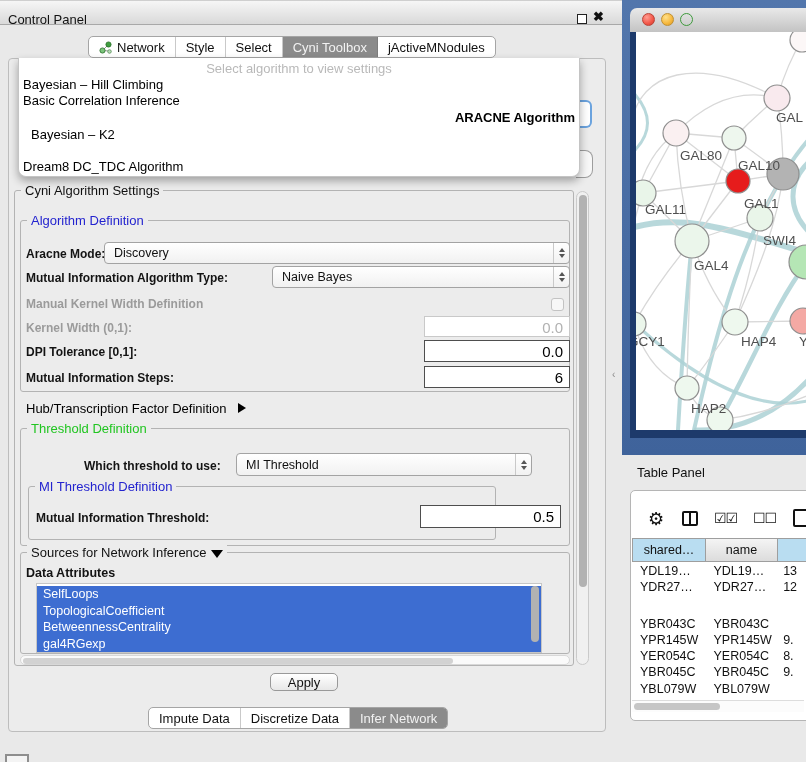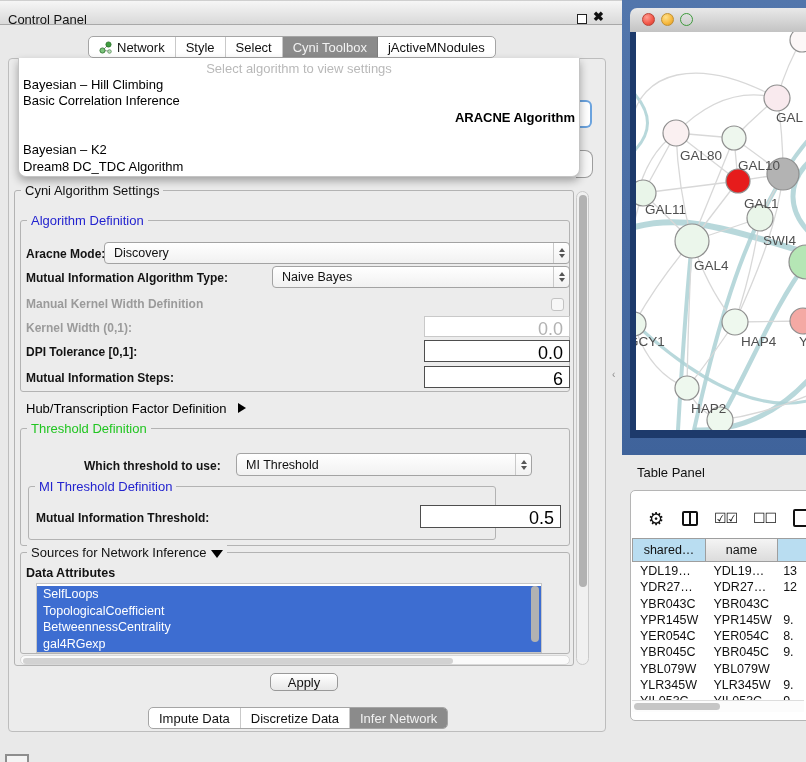--- a/index.html
+++ b/index.html
@@ -40,21 +40,21 @@
   .legend.green{color:#21c521;}
   .flabel{font-size:12px;font-weight:700;color:#131313;white-space:nowrap;}
   .flabel.dis{color:#9b9b9b;}
   .combo{background:linear-gradient(#ffffff,#f1f1f1);border:1px solid #a3a3a3;border-radius:4px;
     box-sizing:border-box;display:flex;align-items:center;font-size:12.5px;color:#111;}
   .combo .val{padding-left:9px;flex:1;}
   .stepper{width:15px;height:100%;border-left:1px solid #c9c9c9;display:flex;flex-direction:column;
     align-items:center;justify-content:center;gap:2px;}
   .tri-up{width:0;height:0;border-left:3.5px solid transparent;border-right:3.5px solid transparent;border-bottom:4.5px solid #555;}
   .tri-dn{width:0;height:0;border-left:3.5px solid transparent;border-right:3.5px solid transparent;border-top:4.5px solid #555;}
-  .tfield{background:#fff;border:1px solid #4e4e4e;box-sizing:border-box;font-size:18px;color:#000;
+  .tfield{background:#fff;border:1px solid #4e4e4e;box-sizing:border-box;font-size:15px;color:#000;
     text-align:right;padding:2px 6px 0 0;}
   .tfield.dis{border:1px solid #c9c9c9;color:#b2b2b2;}
   .checkbox{width:13px;height:13px;border:1px solid #c3c3c3;border-radius:3px;background:#f7f7f7;box-sizing:border-box;}
   .expander-tri{width:0;height:0;border-top:5px solid transparent;border-bottom:5px solid transparent;border-left:8px solid #000;display:inline-block;}
   .down-tri{width:0;height:0;border-left:6px solid transparent;border-right:6px solid transparent;border-top:8px solid #000;display:inline-block;margin-left:4px;vertical-align:middle;}
   .attr-list{background:#fff;border:1px solid #c6c6c6;box-sizing:border-box;padding-top:2px;}
   .attr-item{height:16.5px;line-height:16.5px;background:#3d6dd1;color:#fff;font-size:12.5px;padding-left:6px;}
   .vscroll{background:#f0f0f0;border:1px solid #cacaca;border-radius:7px;box-sizing:border-box;}
   .vthumb{background:#b2b2b2;border-radius:5px;}
   .hscroll{background:#fafafa;border:1px solid #d8d8d8;border-radius:6px;box-sizing:border-box;}
@@ -128,21 +128,21 @@
   <div class="abs content-panel"></div>
 
   <div class="abs remnant-combo"></div>
   <div class="abs remnant-ctl"></div>
 
   <div class="abs dd-overlay">
     <div class="abs dd-hint">Select algorithm to view settings</div>
     <div class="abs dd-item" style="top:19px;">Bayesian – Hill Climbing</div>
     <div class="abs dd-item" style="top:35.4px;">Basic Correlation Inference</div>
     <div class="abs dd-item bold" style="top:51.8px;">ARACNE Algorithm</div>
-    <div class="abs dd-item" style="top:84px;">Bayesian – K2</div>
+    <div class="abs dd-item" style="top:69px;margin-left:8px;">Bayesian – K2</div>
     <div class="abs dd-item" style="top:101px;">Dream8 DC_TDC Algorithm</div>
   </div>
 
   <div class="abs group" style="left:14px;top:190px;width:560px;height:476px;">
     <span class="legend">Cyni Algorithm Settings</span>
   </div>
 
   <div class="abs group" style="left:20px;top:220px;width:550px;height:172px;">
     <span class="legend blue">Algorithm Definition</span>
   </div>
@@ -324,21 +324,21 @@
     <div style="display:flex;">
       <span class="trow-cell" style="width:73px;padding-left:8px;">YDL19…</span>
       <span class="trow-cell" style="width:69px;padding-left:4px;">YDL19…</span>
       <span class="trow-cell" style="width:24px;padding-left:4px;">13</span>
     </div>
     <div style="display:flex;">
       <span class="trow-cell" style="width:73px;padding-left:8px;">YDR27…</span>
       <span class="trow-cell" style="width:69px;padding-left:4px;">YDR27…</span>
       <span class="trow-cell" style="width:24px;padding-left:4px;">12</span>
     </div>
-    <div style="display:flex;">
+    <div style="display:flex;margin-top:20px;">
       <span class="trow-cell" style="width:73px;padding-left:8px;">YBR043C</span>
       <span class="trow-cell" style="width:69px;padding-left:4px;">YBR043C</span>
       <span class="trow-cell" style="width:24px;padding-left:4px;"></span>
     </div>
     <div style="display:flex;">
       <span class="trow-cell" style="width:73px;padding-left:8px;">YPR145W</span>
       <span class="trow-cell" style="width:69px;padding-left:4px;">YPR145W</span>
       <span class="trow-cell" style="width:24px;padding-left:4px;">9.</span>
     </div>
     <div style="display:flex;">

